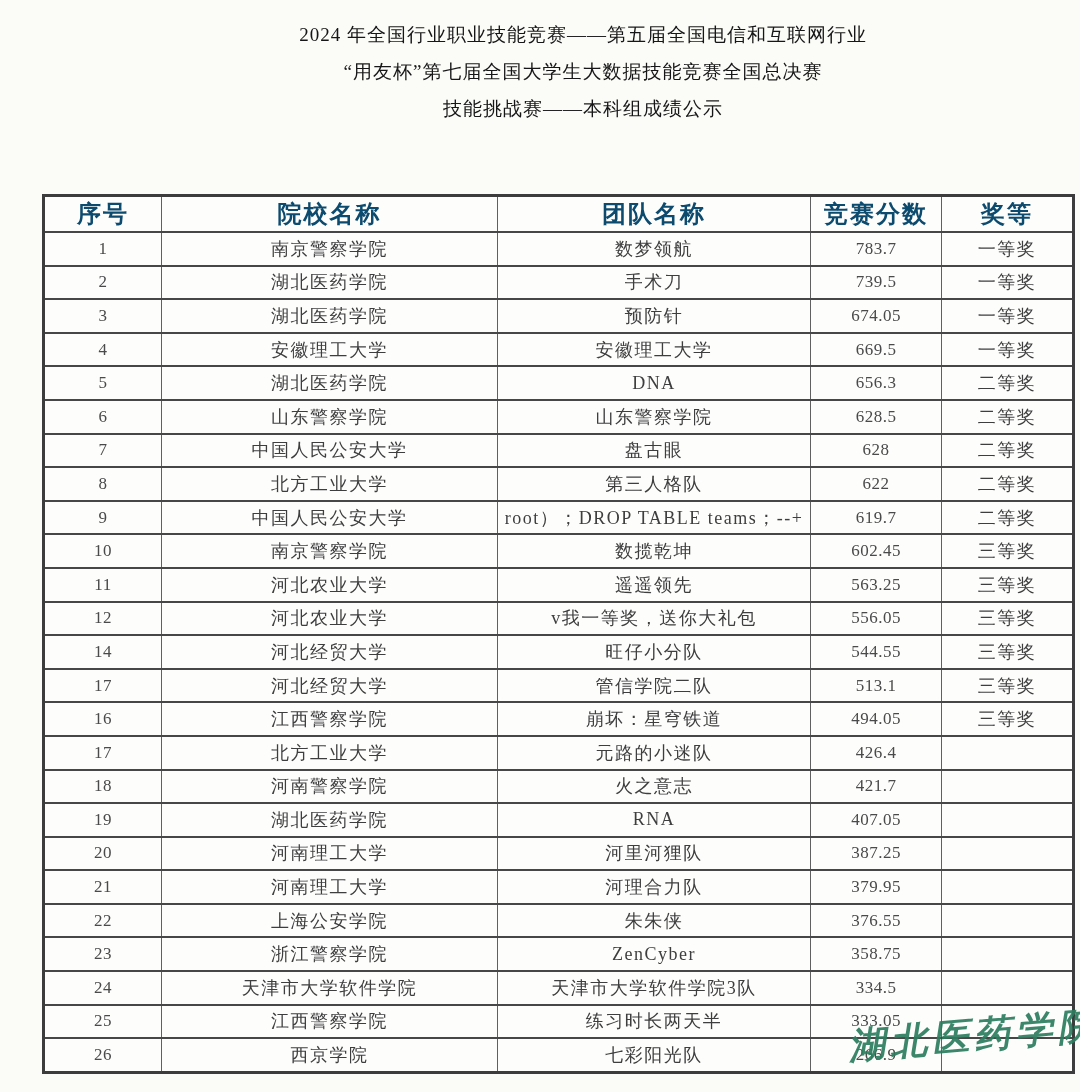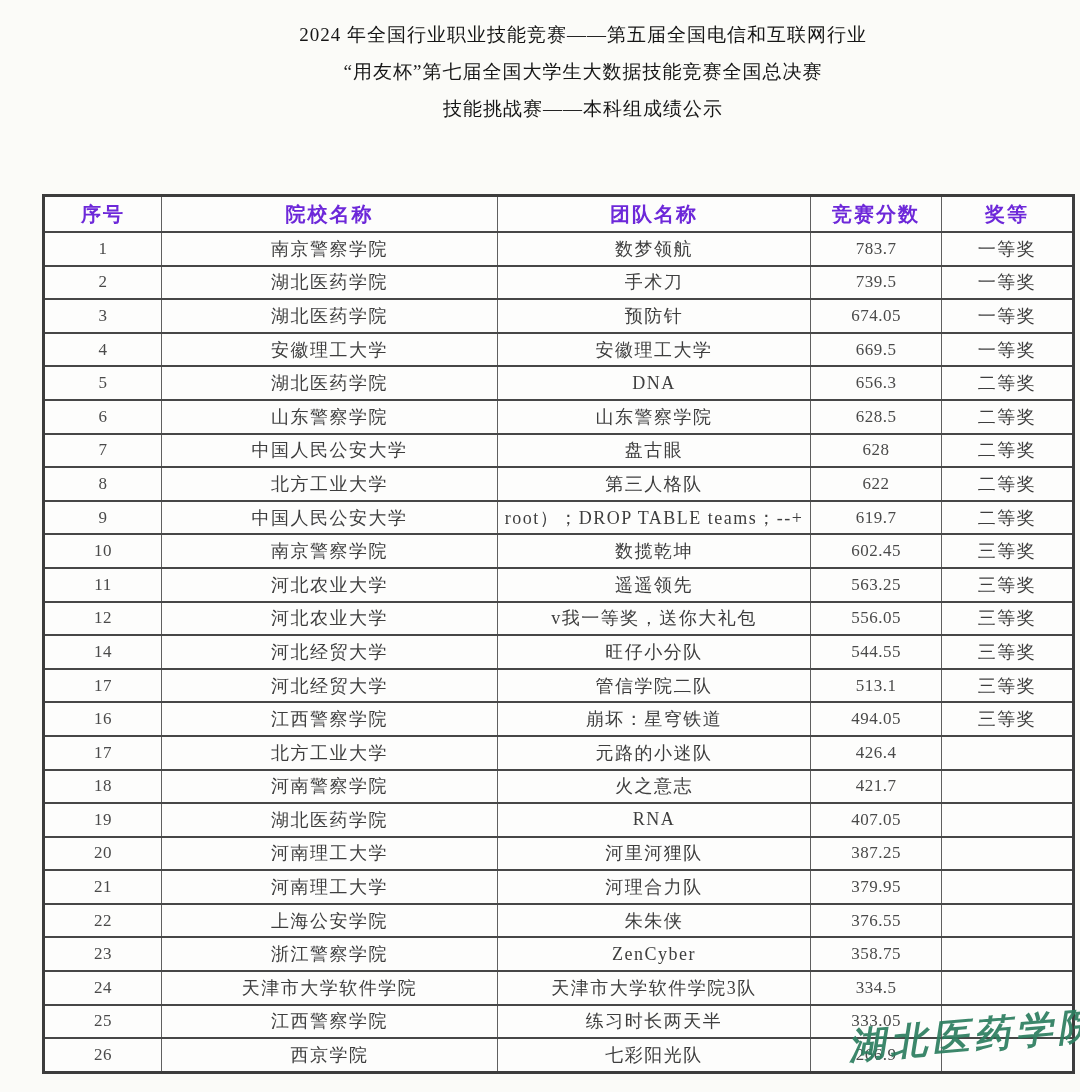--- a/index.html
+++ b/index.html
@@ -47,23 +47,23 @@
     border-top: 2px solid #474747;
     border-bottom: 2px solid #474747;
     text-align: center;
     vertical-align: middle;
     padding: 0 4px;
     overflow: hidden;
     white-space: nowrap;
   }
   table.results th {
     height: 34px;
-    font-size: 20px;
+    font-size: 24px;
     font-weight: 700;
-    color: #6d28d9;
+    color: #0c4a6e;
     letter-spacing: 2px;
   }
   table.results td {
     height: 31.6px;
     font-size: 18px;
     color: #3e3e3e;
     letter-spacing: 1.5px;
   }
   table.results td.num {
     font-size: 17px;

